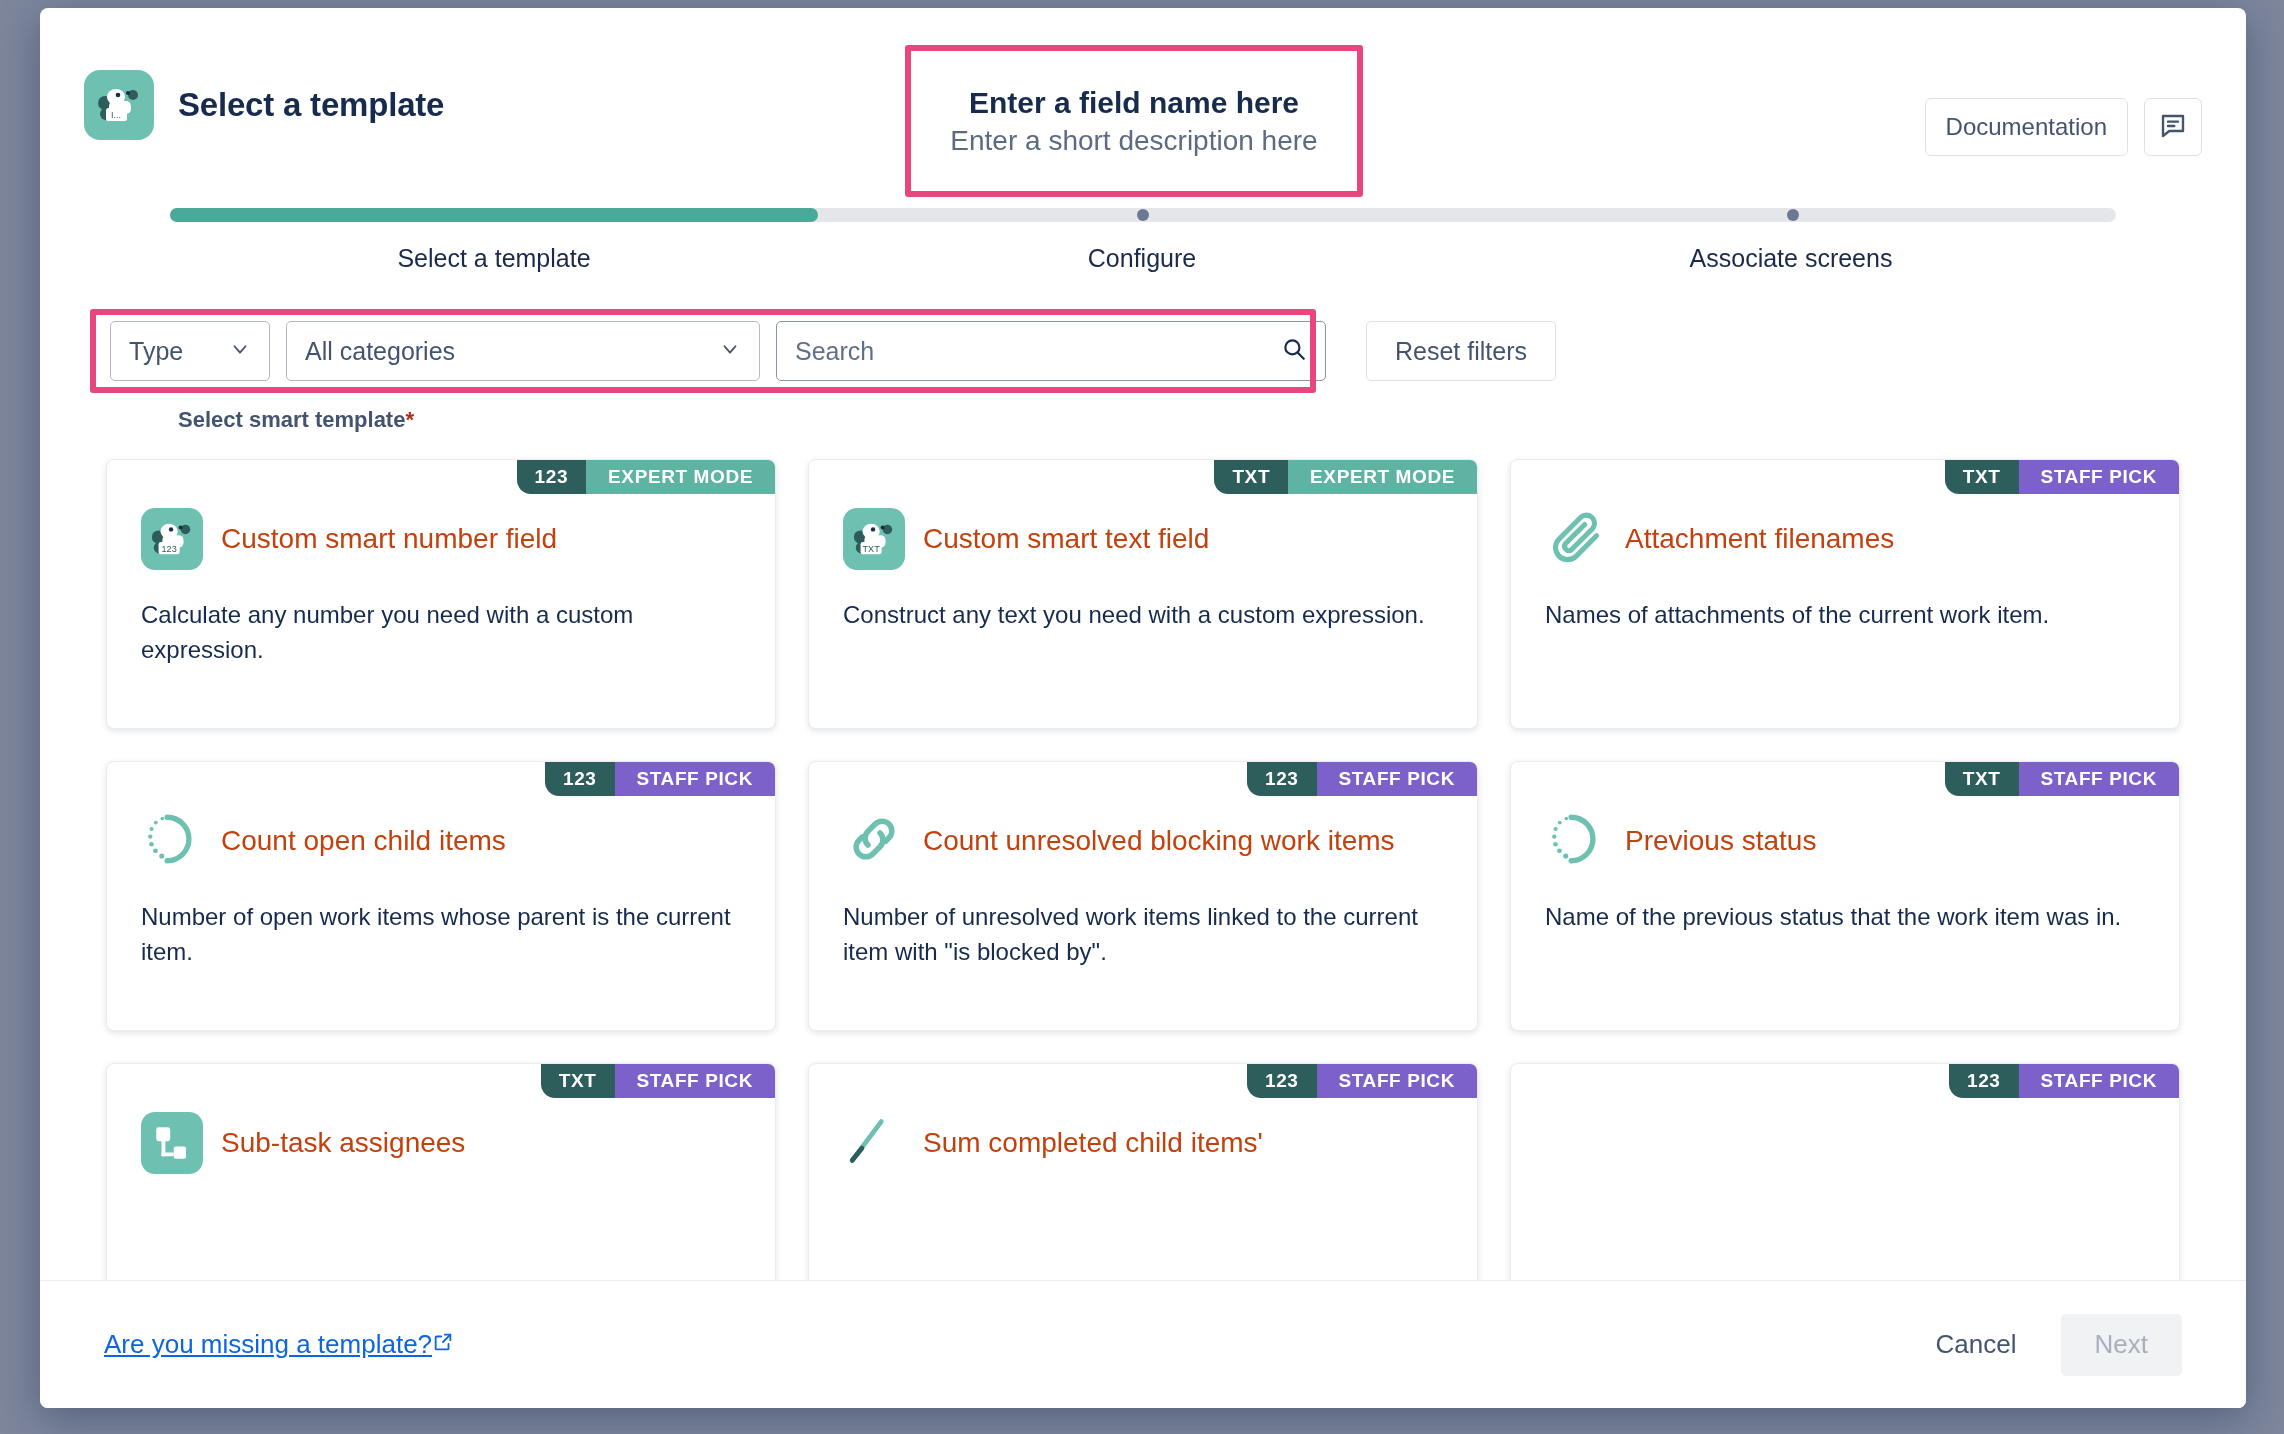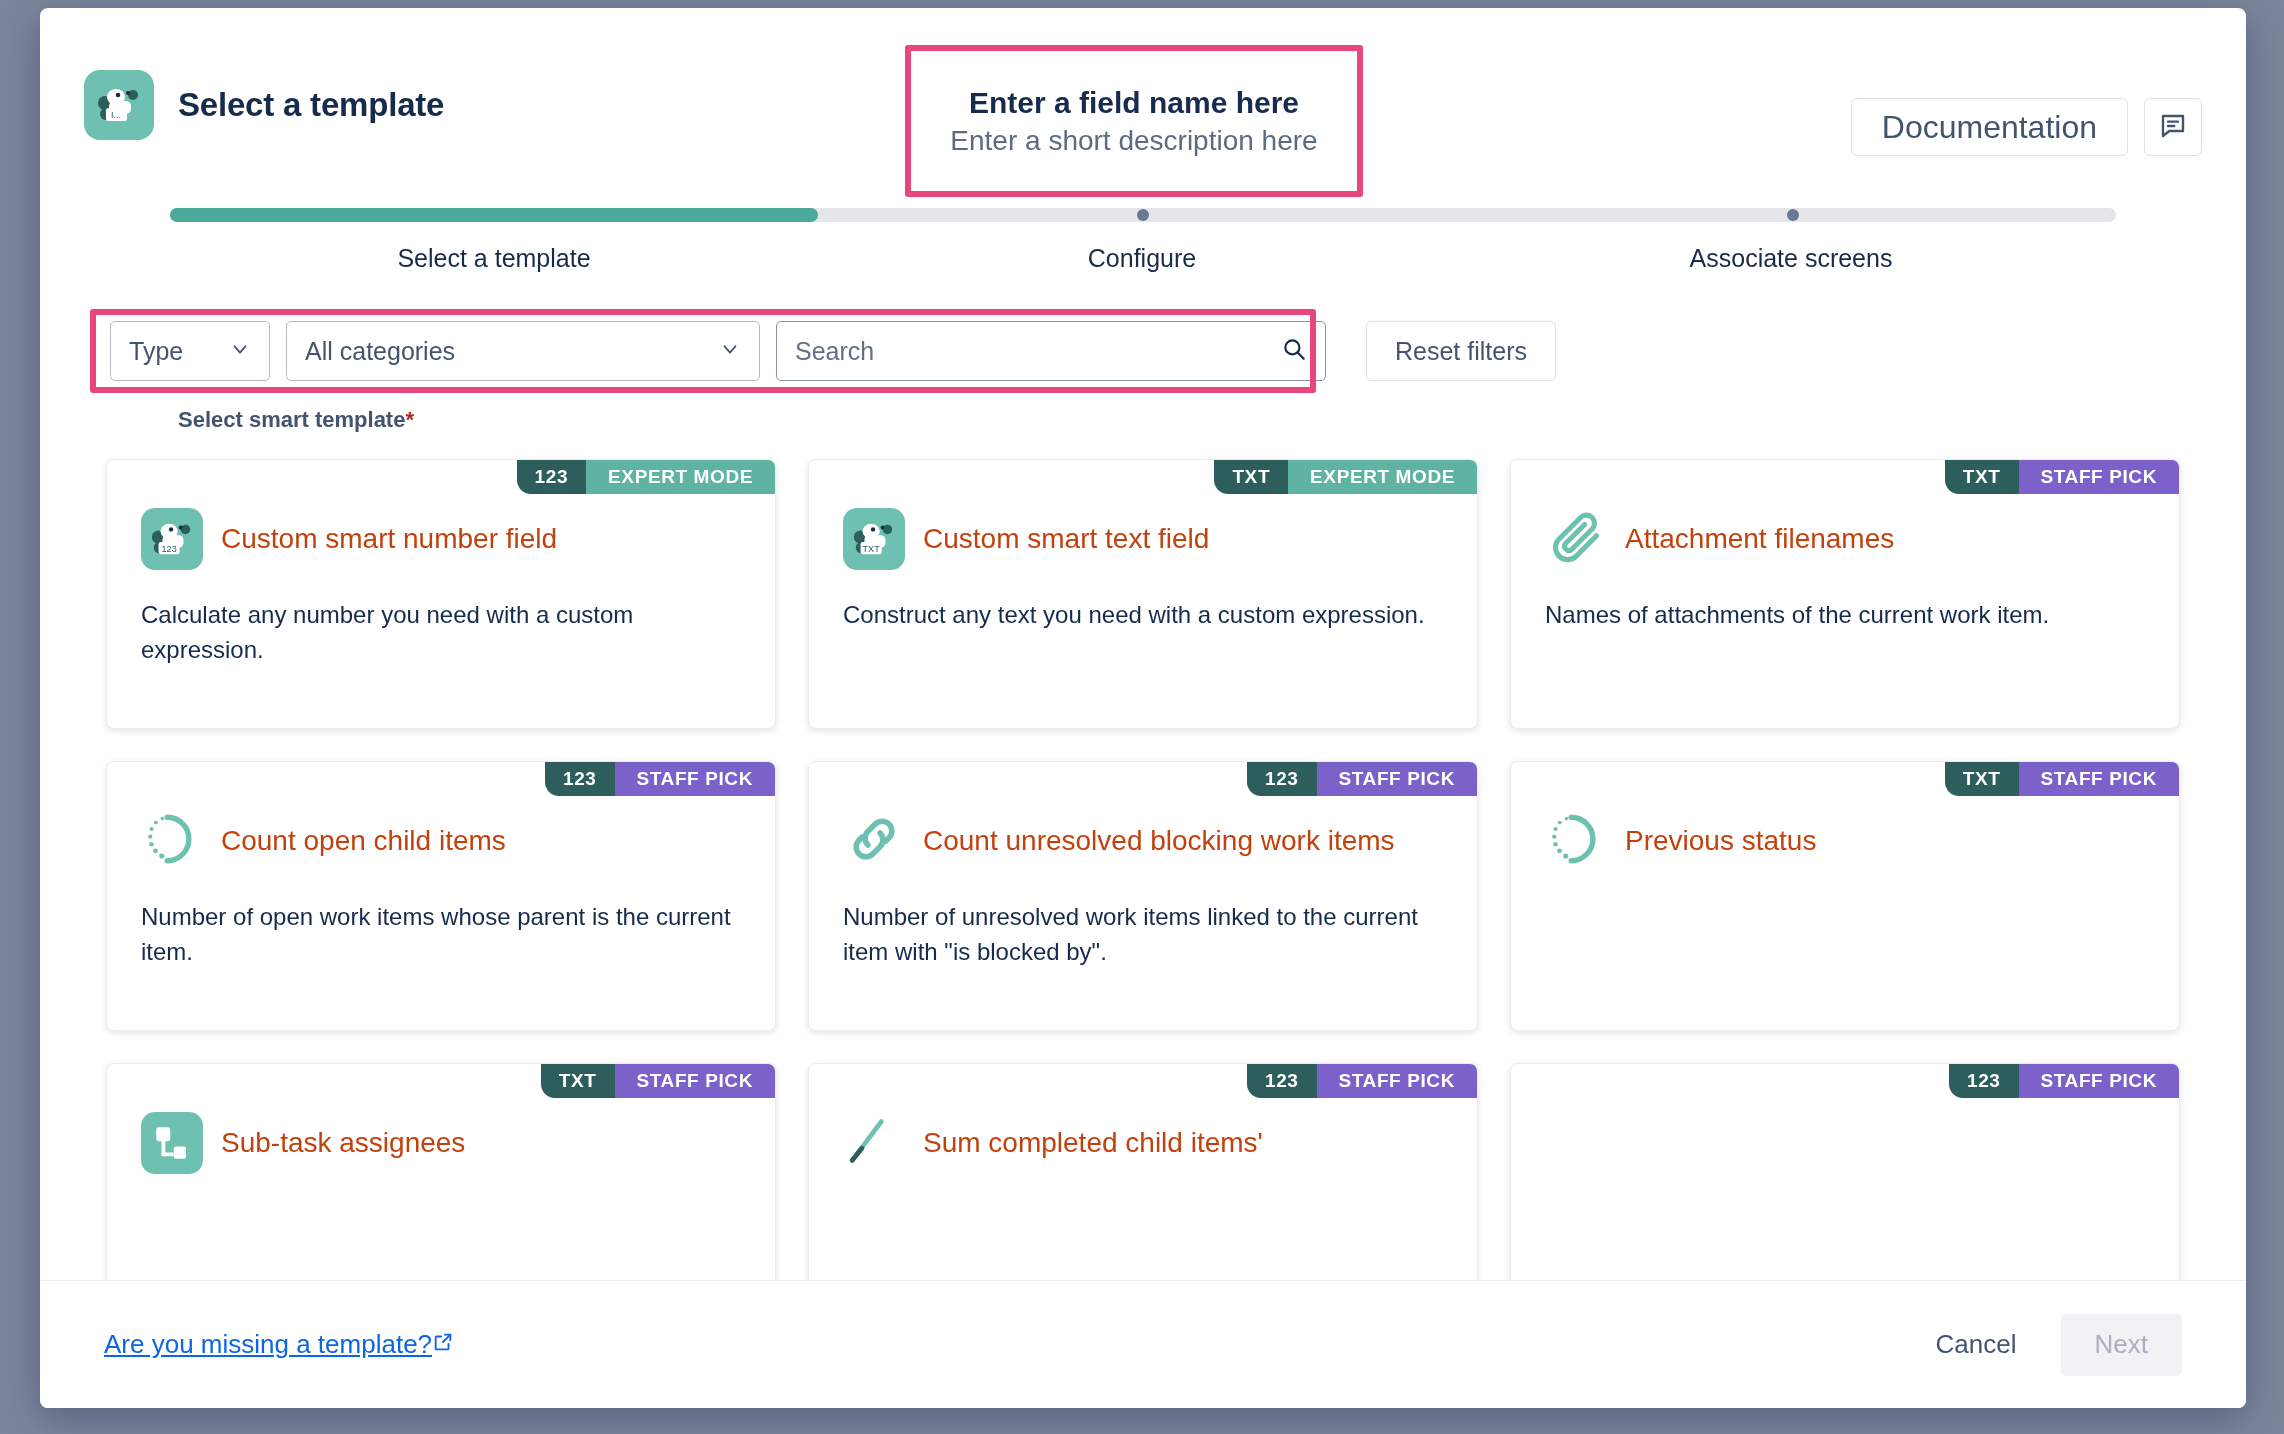--- a/index.html
+++ b/index.html
@@ -61,23 +61,23 @@
     gap: 5px;
   }
   .field-name { font-size: 30px; font-weight: 700; color: #172b4d; }
   .field-desc { font-size: 28px; color: #5d6b82; }
 
   .hdr-right {
     position: absolute; right: 44px; top: 90px;
     display: flex; align-items: center; gap: 16px;
   }
   .btn-outline {
-    height: 58px; padding: 0 30px;
+    height: 58px; padding: 0 20px;
     border: 1px solid #dfe1e6; border-radius: 6px; background: #fff;
-    font-size: 32px; color: #44546f; font-family: inherit;
+    font-size: 24px; color: #44546f; font-family: inherit;
     display: flex; align-items: center; cursor: pointer;
   }
   .btn-icon-sq {
     width: 58px; height: 58px;
     border: 1px solid #dfe1e6; border-radius: 6px; background: #fff;
     display: flex; align-items: center; justify-content: center; cursor: pointer;
   }
 
   
   .stepper { padding: 0 130px; flex: 0 0 auto; position: relative; }
@@ -434,20 +434,21 @@
                     <circle cx="7.1" cy="15.7" r="1.7"></circle>
                     <circle cx="6.0" cy="22.0" r="1.8"></circle>
                     <circle cx="7.0" cy="28.3" r="1.9"></circle>
                     <circle cx="10.3" cy="33.8" r="2.0"></circle>
                     <circle cx="15.5" cy="38.0" r="2.1"></circle>
                   </g>
                 </svg></span>
             </div>
             <div class="card-title">Previous status</div>
           </div>
+          <div class="card-desc">Name of the previous status that the work item was in.</div>
         </div>
         <div class="card">
           <div class="badges">
             <div class="badge-type">TXT</div>
             <div class="badge-tag staff">STAFF PICK</div>
           </div>
           <div class="card-head">
             <div class="card-ico">
               <div class="sq-ico">
                 <svg width="42" height="42" viewBox="0 0 24 24" fill="#ffffff">

